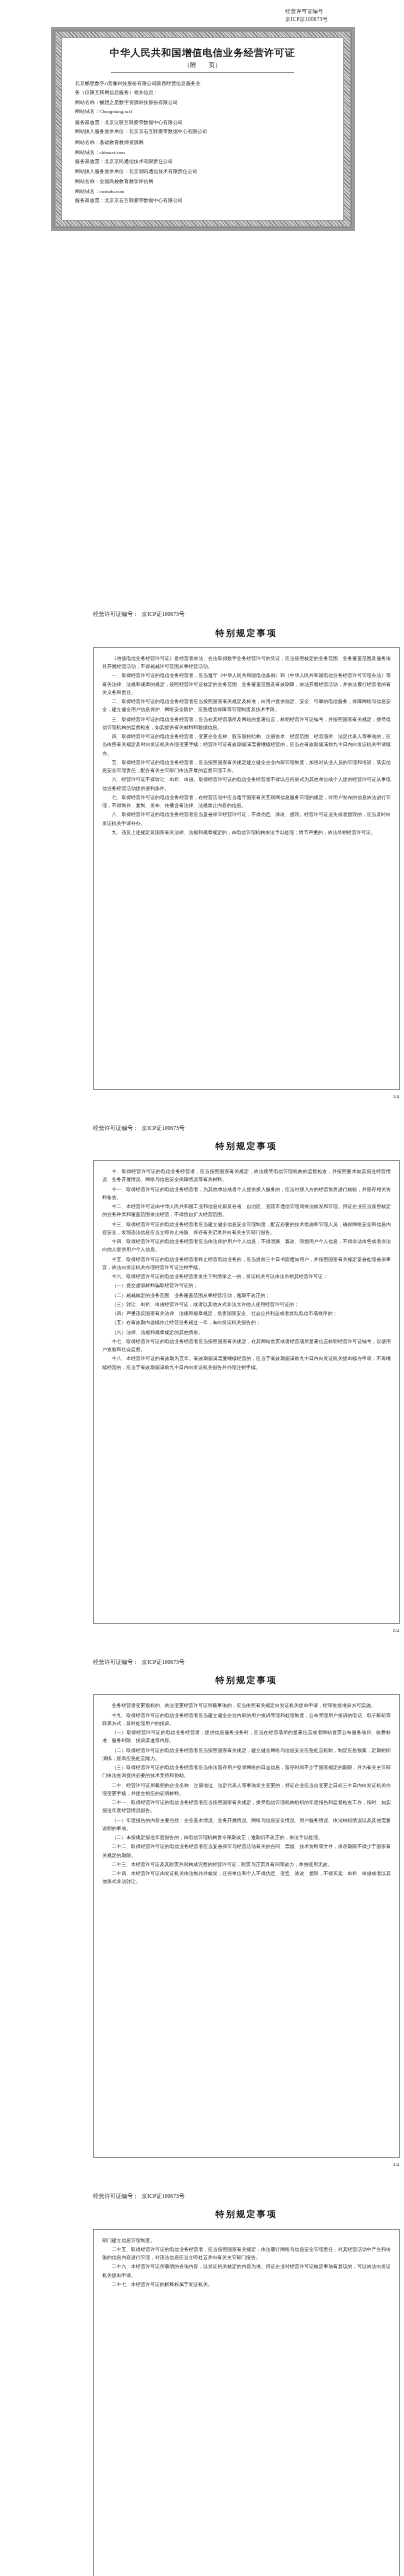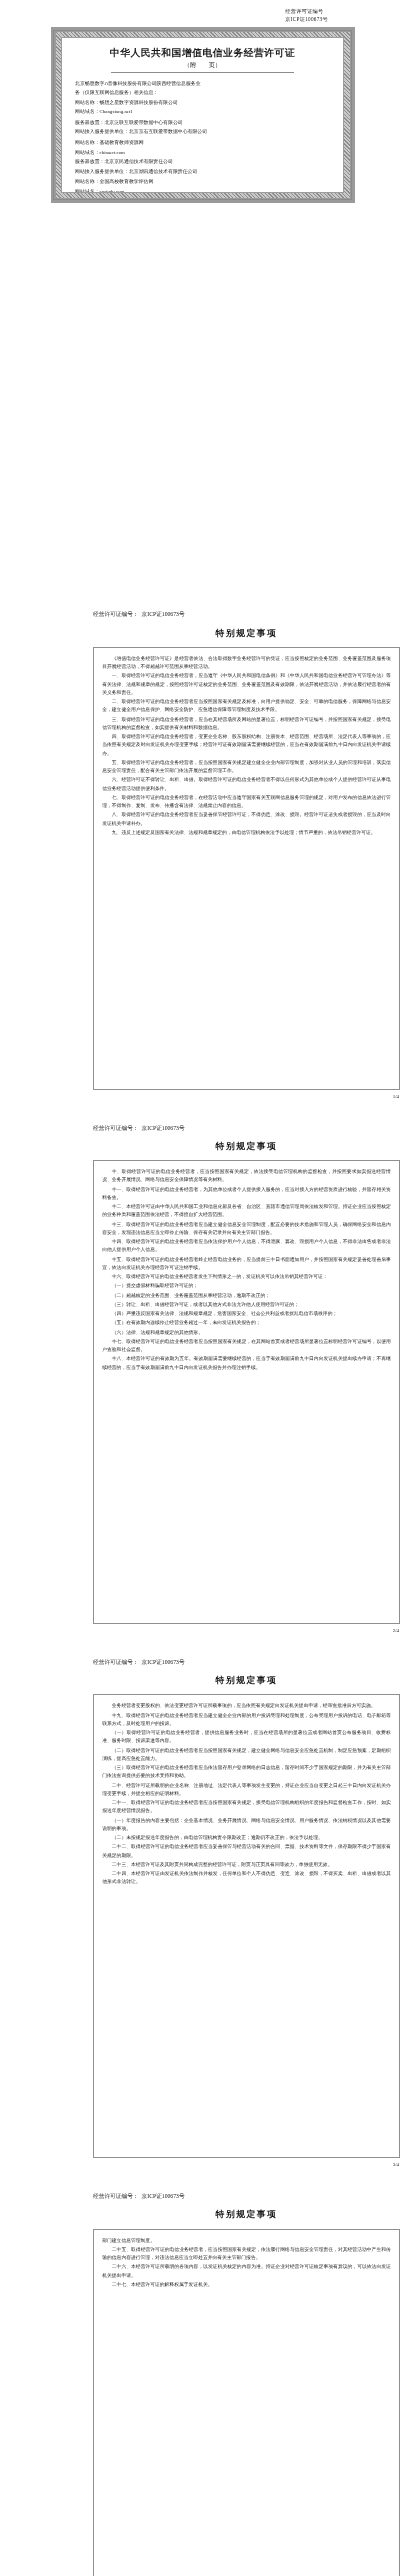--- a/index.html
+++ b/index.html
@@ -34,21 +34,21 @@
   .cert-head-inner {
     text-align: left;
   }
   .cert-head-row {
     white-space: nowrap;
     letter-spacing: 0.3px;
   }
   .cert-frame-outer {
     margin: 3.1px auto 0 auto;
     width: 304px;
-    height: 176px;
+    height: 204px;
     box-sizing: border-box;
     border: 5.7px solid #9a9a9a;
     position: relative;
     background:
       repeating-linear-gradient(45deg, #8d8d8d 0px, #8d8d8d 1px, #c9c9c9 1px, #c9c9c9 2.6px);
     padding: 0;
   }
   .cert-frame-outer:before {
     content: "";
     position: absolute;

